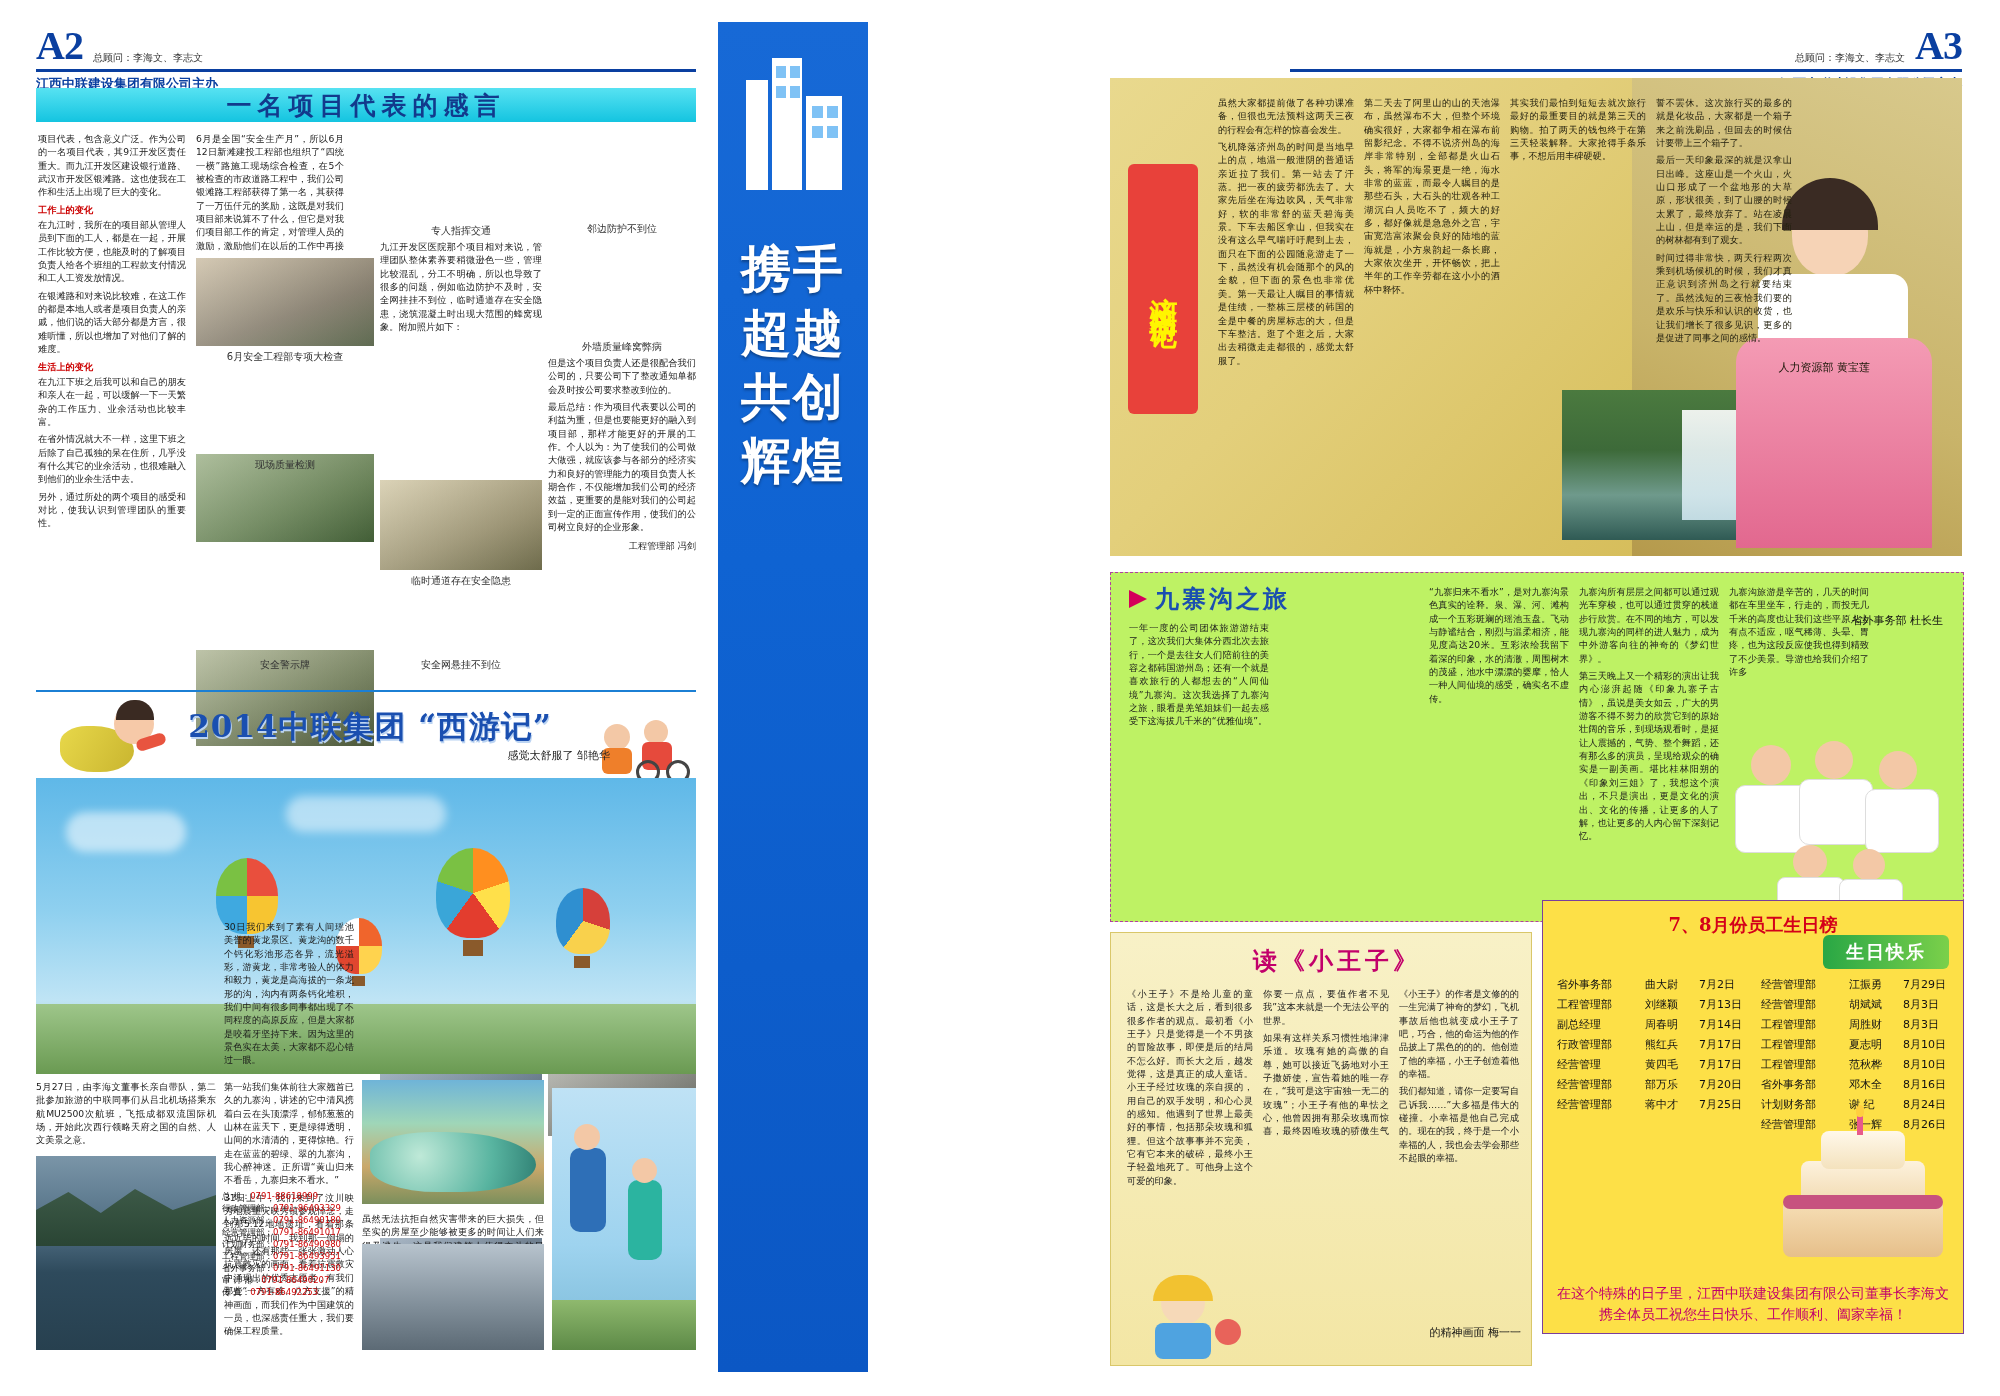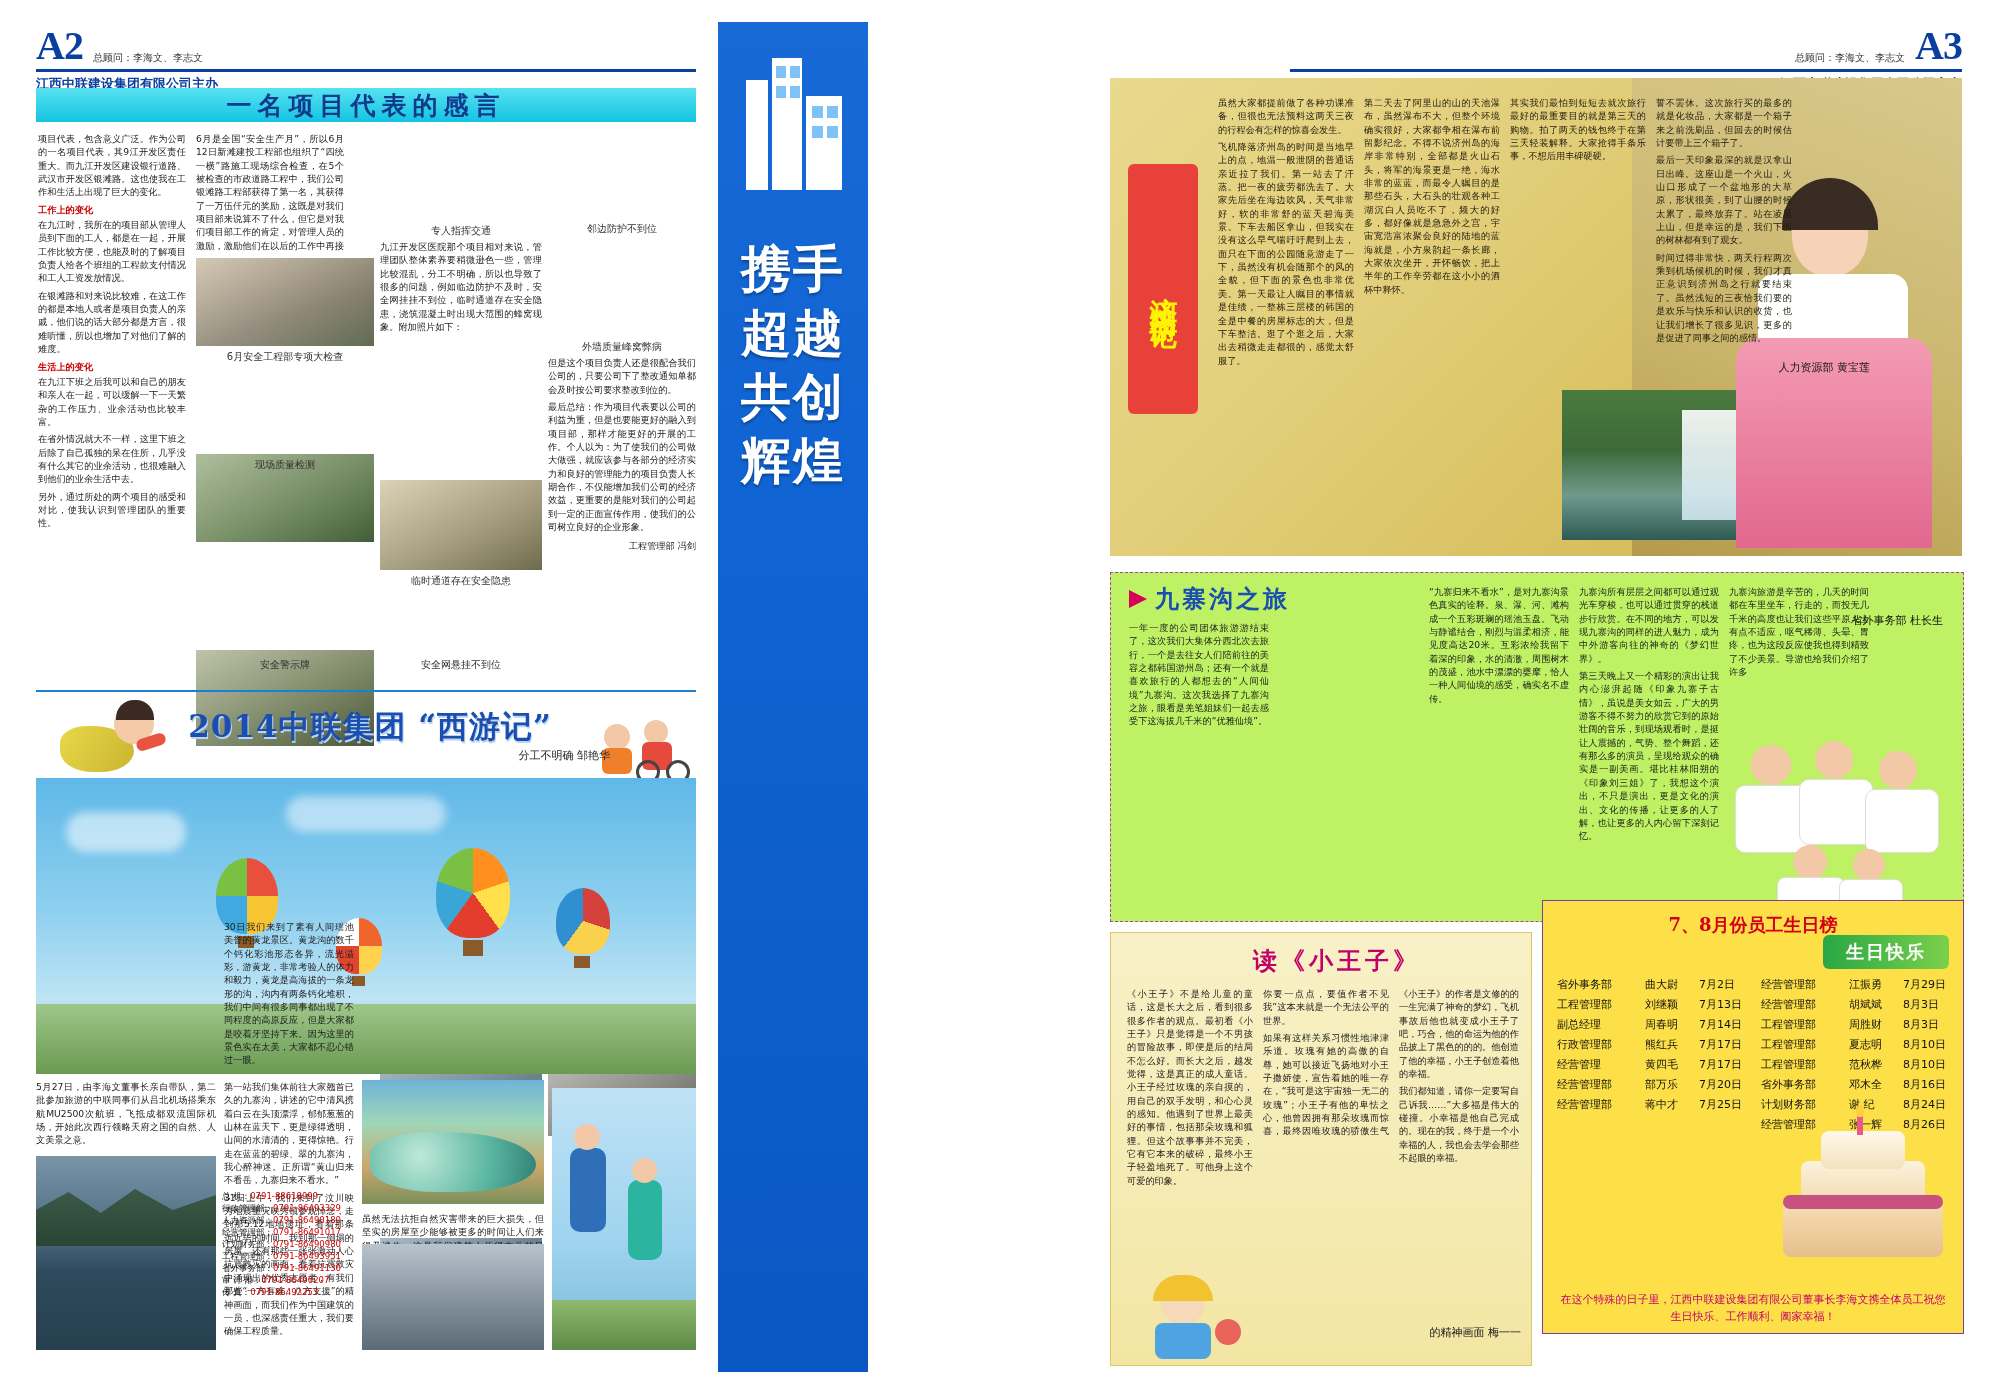--- a/index.html
+++ b/index.html
@@ -138,21 +138,21 @@
   <div class="abs" style="left:600px;top:698px;width:96px;height:80px;">
     <div style="position:absolute;left:4px;top:26px;width:26px;height:26px;border-radius:50%;background:#f3c8a6;"></div>
     <div style="position:absolute;left:2px;top:50px;width:30px;height:26px;background:#ef7f2a;border-radius:6px;"></div>
     <div style="position:absolute;left:44px;top:22px;width:24px;height:24px;border-radius:50%;background:#f3c8a6;"></div>
     <div style="position:absolute;left:42px;top:44px;width:30px;height:28px;background:#e64a3c;border-radius:6px;"></div>
     <div style="position:absolute;left:36px;top:62px;width:18px;height:18px;border-radius:50%;border:3px solid #444;"></div>
     <div style="position:absolute;left:66px;top:62px;width:18px;height:18px;border-radius:50%;border:3px solid #444;"></div>
   </div>
 
   <div class="abs" style="left:150px;top:706px;width:440px;text-align:center;font-family:'DejaVu Serif','Liberation Serif',serif;font-weight:bold;font-size:31px;color:#1a4fb0;letter-spacing:1px;text-shadow:1px 2px 0 #bcd4f2;">2014中联集团 “西游记”</div>
-  <div class="abs" style="left:430px;top:748px;width:180px;text-align:right;font-size:11px;color:#222;">分工不明确 邹艳华</div>
+  <div class="abs" style="left:430px;top:748px;width:180px;text-align:right;font-size:11px;color:#222;">感觉太舒服了 邹艳华</div>
 
   <div class="abs" style="left:36px;top:778px;width:660px;height:296px;overflow:hidden;background:linear-gradient(180deg,#5fb8e8 0%,#8fd0ef 45%,#bfe4f5 75%,#9ec68a 100%);">
     <div style="position:absolute;left:30px;top:34px;width:120px;height:40px;background:rgba(255,255,255,.55);border-radius:20px;filter:blur(4px);"></div>
     <div style="position:absolute;left:250px;top:18px;width:160px;height:36px;background:rgba(255,255,255,.5);border-radius:20px;filter:blur(5px);"></div>
     <div style="position:absolute;left:180px;top:80px;width:62px;height:76px;border-radius:50% 50% 42% 42%;background:conic-gradient(#e94f3d 0 25%,#f7c531 0 50%,#3fa9e0 0 75%,#7ac143 0 100%);"></div>
     <div style="position:absolute;left:202px;top:158px;width:16px;height:12px;background:#8a5a2b;"></div>
     <div style="position:absolute;left:300px;top:140px;width:46px;height:56px;border-radius:50% 50% 42% 42%;background:conic-gradient(#f0652c 0 25%,#ffd34e 0 50%,#e0462f 0 75%,#ffffff 0 100%);"></div>
     <div style="position:absolute;left:316px;top:198px;width:13px;height:10px;background:#8a5a2b;"></div>
     <div style="position:absolute;left:400px;top:70px;width:74px;height:90px;border-radius:50% 50% 42% 42%;background:conic-gradient(#ff8f1f 0 20%,#ffe04a 0 40%,#e33d2e 0 60%,#3aa6d8 0 80%,#7ac143 0 100%);"></div>
     <div style="position:absolute;left:427px;top:162px;width:20px;height:16px;background:#8a5a2b;"></div>
@@ -405,21 +405,21 @@
 
     <div style="position:absolute;right:8px;bottom:70px;width:190px;height:150px;">
       <div style="position:absolute;left:18px;top:86px;width:160px;height:58px;background:linear-gradient(180deg,#f7e0b8,#e6bf8a);border-radius:8px;"></div>
       <div style="position:absolute;left:36px;top:48px;width:124px;height:46px;background:linear-gradient(180deg,#fdf2dd,#f0d8ad);border-radius:8px;"></div>
       <div style="position:absolute;left:56px;top:18px;width:84px;height:38px;background:linear-gradient(180deg,#fff8ea,#f4e2bd);border-radius:8px;"></div>
       <div style="position:absolute;left:92px;top:2px;width:6px;height:20px;background:#e85a8a;"></div>
       <div style="position:absolute;left:91px;top:-8px;width:8px;height:12px;border-radius:50% 50% 40% 40%;background:#ffcf3f;"></div>
       <div style="position:absolute;left:18px;top:82px;width:160px;height:14px;background:#c7527f;border-radius:7px;"></div>
     </div>
 
-    <div style="position:absolute;left:14px;bottom:8px;width:392px;font-size:11px;line-height:1.5;color:#c2006b;text-align:center;">在这个特殊的日子里，江西中联建设集团有限公司董事长李海文携全体员工祝您生日快乐、工作顺利、阖家幸福！</div>
+    <div style="position:absolute;left:14px;bottom:8px;width:392px;font-size:14px;line-height:1.5;color:#c2006b;text-align:center;">在这个特殊的日子里，江西中联建设集团有限公司董事长李海文携全体员工祝您生日快乐、工作顺利、阖家幸福！</div>
   </div>
 
   <div class="abs" style="left:222px;top:1190px;width:138px;font-size:8.5px;line-height:12px;color:#111;">
     <div style="display:flex;">
       <div>总        机：</div>
         <div style="color:#c00;">0791-88618999</div>
     </div>
     <div style="display:flex;">
       <div>行政管理部：</div>
         <div style="color:#c00;">0791-86493329</div>

